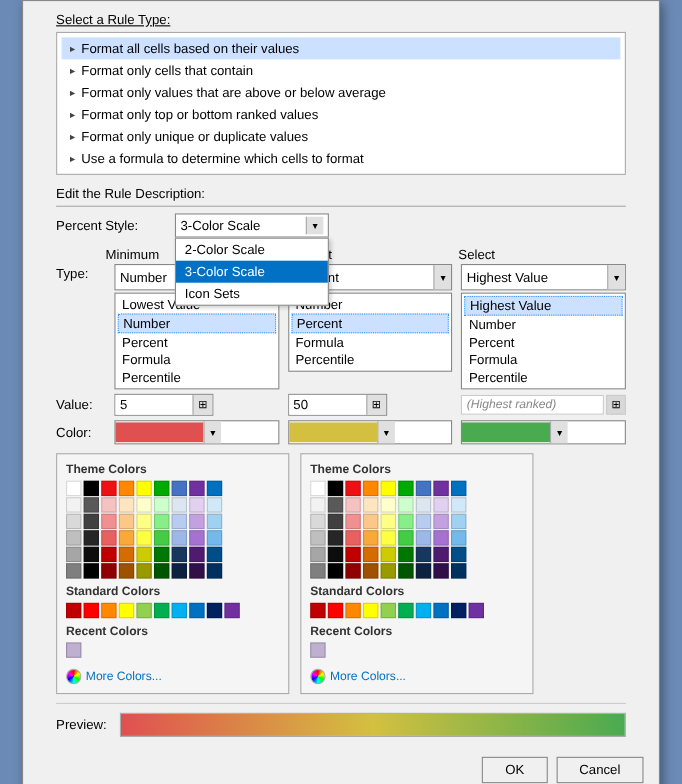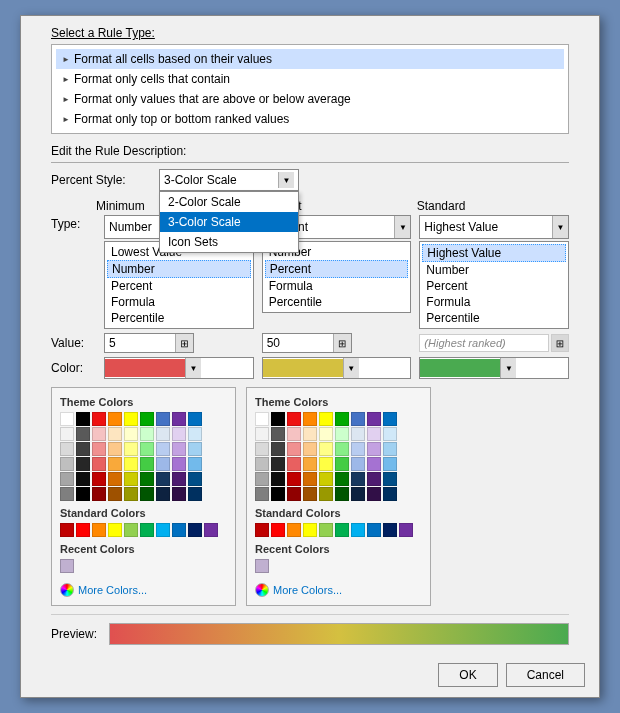--- a/index.html
+++ b/index.html
@@ -197,21 +197,21 @@
       align-items: center;
       justify-content: center;
       font-size: 8px;
     }
 
     .color-picker-popup {
       border: 1px solid #aaa;
       background: #f5f5f5;
       padding: 8px;
       margin-top: 2px;
-      width: 185px;
+      width: 212px;
     }
     .cp-section-title {
       font-size: 11px;
       color: #333;
       margin-bottom: 4px;
       font-weight: bold;
     }
     .color-grid {
       display: flex;
       gap: 2px;
@@ -315,20 +315,26 @@
       </div>
       <div class="rule-type-item">
         <span>Format only cells that contain</span>
       </div>
       <div class="rule-type-item">
         <span>Format only values that are above or below average</span>
       </div>
       <div class="rule-type-item">
         <span>Format only top or bottom ranked values</span>
       </div>
+      <div class="rule-type-item">
+        <span>Format only unique or duplicate values</span>
+      </div>
+      <div class="rule-type-item">
+        <span>Use a formula to determine which cells to format</span>
+      </div>
     </div>
 
     <div class="edit-section-label">Edit the Rule Description:</div>
 
     <div class="format-style-row">
       <span class="format-style-label">Percent Style:</span>
       <div style="position:relative;">
         <div class="dropdown-btn" style="width:140px;">
           <span>3-Color Scale</span>
           <div class="dropdown-arrow">▼</div>
@@ -343,21 +349,21 @@
     </div>
 
     <div style="display:flex; gap:8px; margin-left:45px; margin-bottom:2px;">
       <div style="flex:1;">
         <span class="col-header">Minimum</span>
       </div>
       <div style="flex:1;">
         <span class="col-header">Midpoint</span>
       </div>
       <div style="flex:1;">
-        <span class="col-header">Standard</span>
+        <span class="col-header">Select</span>
       </div>
     </div>
 
     <div style="display:flex; align-items:flex-start; gap:8px; margin-bottom:4px;">
       <div style="width:45px; padding-top:2px;">Type:</div>
 
       <div style="flex:1;">
         <div style="display:flex; align-items:center; border:1px solid #888; background:white; margin-bottom:2px; cursor:pointer;">
           <span style="flex:1; padding:2px 4px;">Number</span>
           <div style="width:16px; height:22px; background:#e0e0e0; border-left:1px solid #aaa; display:flex; align-items:center; justify-content:center; font-size:8px;">▼</div>

